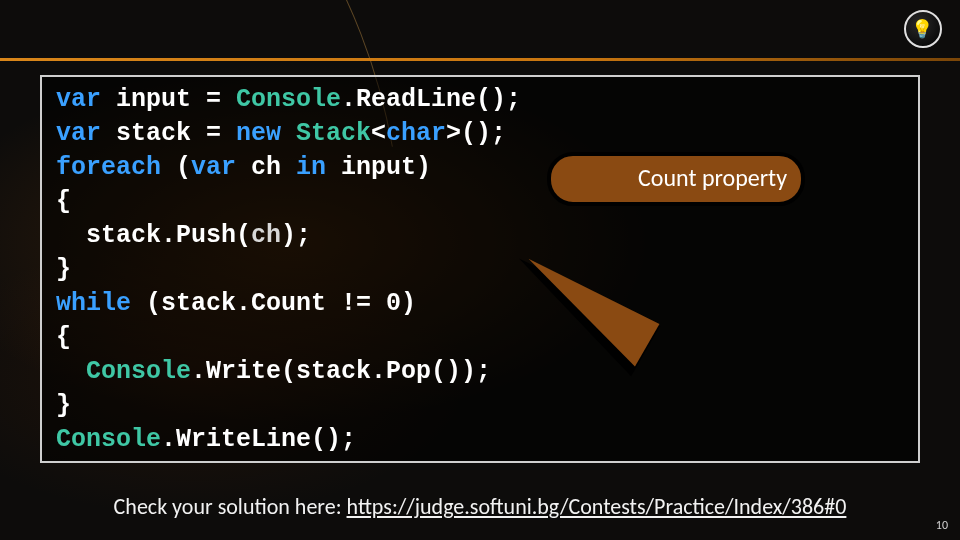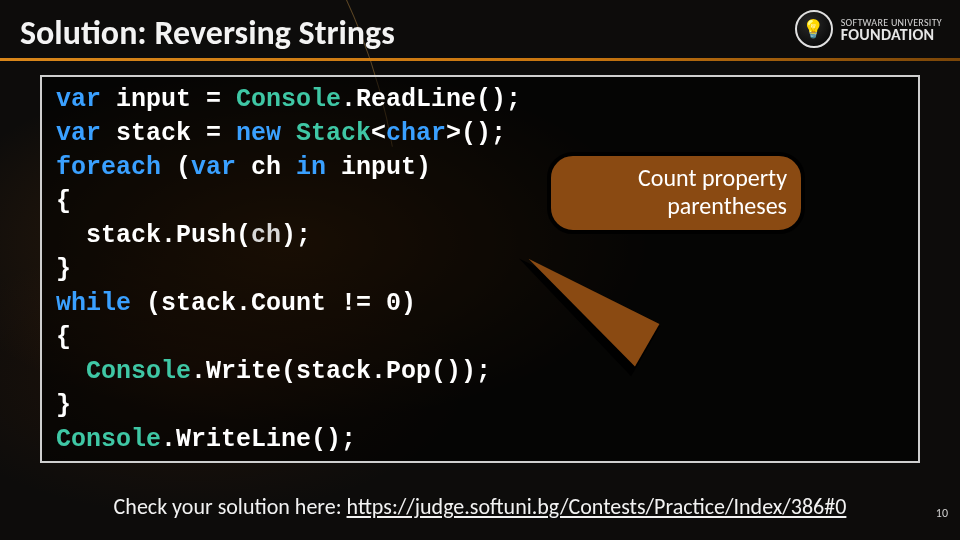--- a/index.html
+++ b/index.html
@@ -128,59 +128,53 @@
     bottom: 20px;
     text-align:center;
     font-size: 22px;
     color:#f2f2f2;
   }
   .footer a { color:#f2f2f2; text-decoration: underline; }
 
   .pagenum {
     position:absolute;
     right: 12px;
-    bottom: 20px;
+    bottom: 8px;
     font-size: 12px;
     color:#d0d0d0;
   }
 </style>
 </head>
 <body>
 
 <div class="slide">
   <div class="arc a1"></div>
   <div class="arc a2"></div>
   <div class="arc a3"></div>
 
-  <div class="title">Solution: Reversing Strings</div>
   <div class="title-underline"></div>
 
   <div class="logo">
     <div class="bulb">💡</div>
-    <div class="logo-text">
-      <div class="l1">SOFTWARE UNIVERSITY</div>
-      <div class="l2">FOUNDATION</div>
-    </div>
   </div>
 
   <div class="codebox"><span class="kw">var</span><span> input = </span><span class="typ">Console</span><span>.ReadLine();</span>
 <span class="kw">var</span><span> stack = </span><span class="kw">new </span><span class="typ">Stack</span><span>&lt;</span><span class="kw">char</span><span>&gt;();</span>
 <span class="kw">foreach </span><span>(</span><span class="kw">var</span><span> ch </span><span class="kw">in</span><span> input)</span>
 <span>{</span>
 <span>  stack.Push(</span><span class="arg">ch</span><span>);</span>
 <span>}</span>
 <span class="kw">while </span><span>(stack.Count != 0)</span>
 <span>{</span>
 <span>  </span><span class="typ">Console</span><span>.Write(stack.Pop());</span>
 <span>}</span>
 <span class="typ">Console</span><span>.WriteLine();</span></div>
 
   <div class="callout">
     <div>Count property</div>
-    <div>parentheses</div>
   </div>
 
   <div class="footer">
     <span>Check your solution here: </span><a href="#">https://judge.softuni.bg/Contests/Practice/Index/386#0</a>
   </div>
 
   <div class="pagenum">10</div>
 </div>
 
 </body></html>

